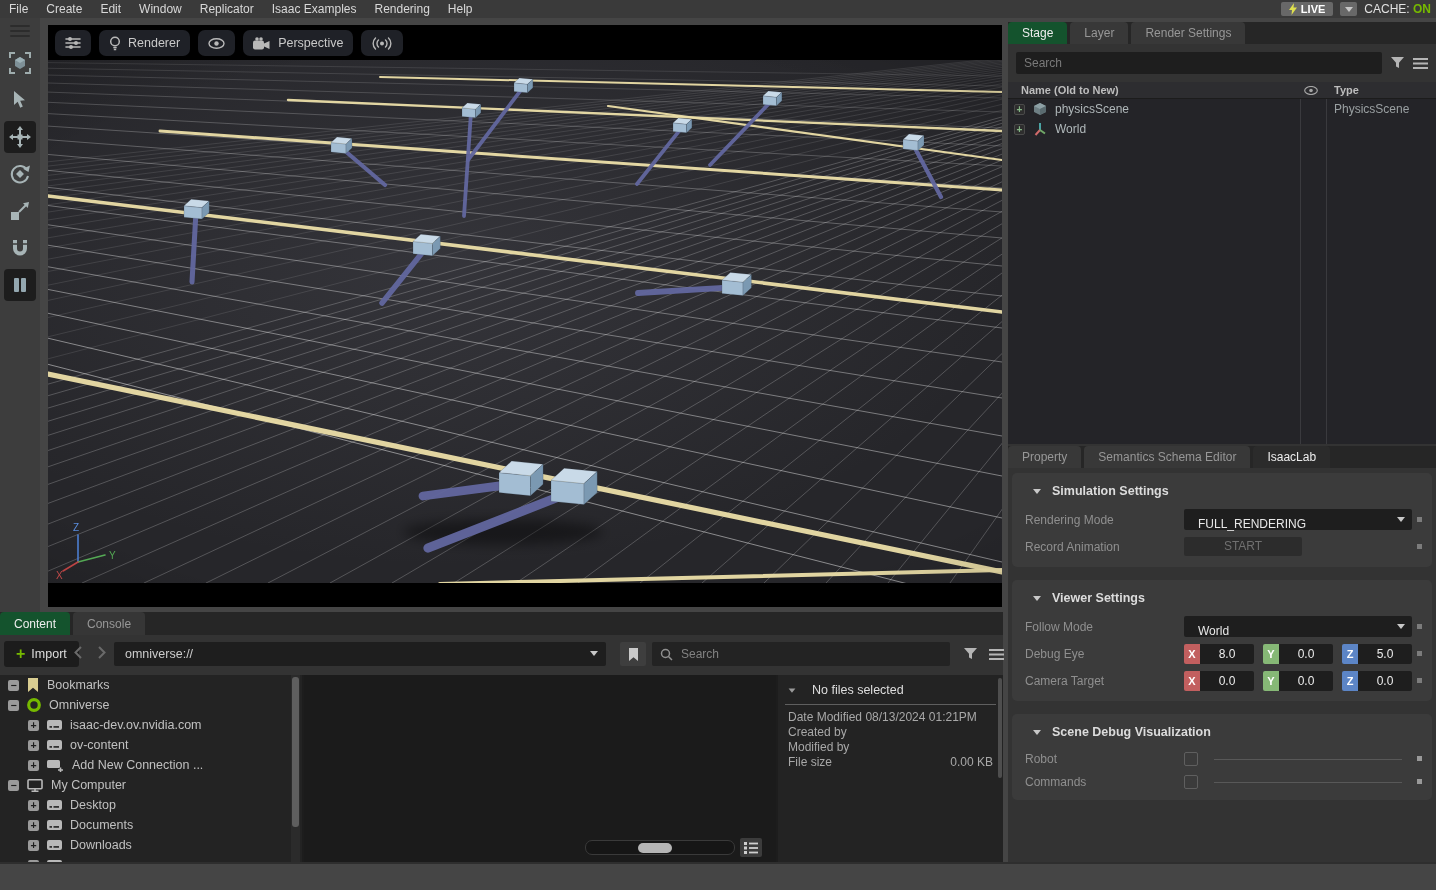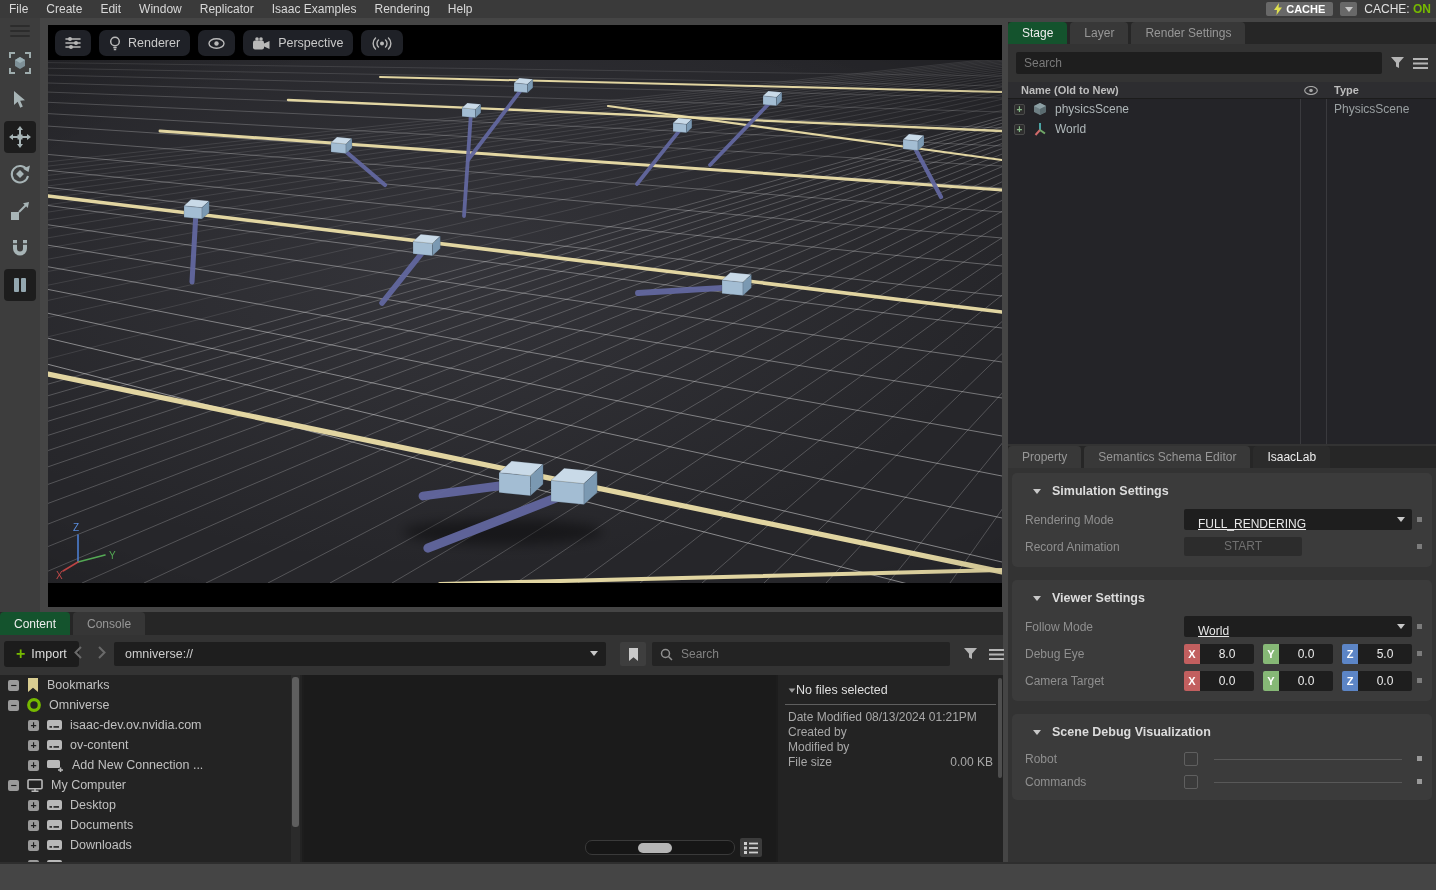--- a/index.html
+++ b/index.html
@@ -56,21 +56,21 @@
   .s-label { margin-left:8px; }
   .s-type { position:absolute; left:326px; color:#9aa0a2; }
   
   .prop-body { position:absolute; left:1008px; top:468px; width:428px; height:394px; background:#333; padding-top:5px; }
   .section { margin:0 4px 13px 4px; background:#3b3b3b; border-radius:5px; padding:4px 0 7px 0; }
   .sec-header { display:flex; align-items:center; gap:11px; padding:7px 0 8px 21px; color:#dcdcdc; font-size:12.5px; font-weight:bold; cursor:pointer; }
   .prow { position:relative; display:flex; align-items:center; height:27px; padding-left:13px; }
   .prow.short { height:23px; }
   .plabel { color:#8f8f8f; font-size:12px; }
   .pctrl { position:absolute; left:172px; width:228px; }
-  .dropdown { position:relative; height:21px; background:#1e1e1e; border-radius:2px; color:#e8e8e8; font-size:12px; display:flex; align-items:center; padding:8px 22px 0 14px; cursor:pointer;text-decoration:underline; }
+  .dropdown { position:relative; height:21px; background:#1e1e1e; border-radius:2px; color:#e8e8e8; font-size:12px; display:flex; align-items:center; padding:8px 22px 0 14px; cursor:pointer; }
   .dropdown .caret-down { position:absolute; right:7px; top:8px; }
   .btn-start { width:118px; height:19px; background:#2c2c2c; border-radius:2px; color:#707070; font-size:12px; text-align:center; line-height:19px; cursor:pointer; }
   .num-field { height:20px; background:#1e1e1e; border-radius:2px; color:#ececec; font-size:12px; text-align:center; line-height:20px; }
   .triplet { display:flex; gap:9px; }
   .tripunit { display:flex; }
   .axis-badge { width:16px; height:20px; border-radius:2px 0 0 2px; color:#fff; font-size:11px; font-weight:bold; text-align:center; line-height:20px; }
   .axis-field { width:54px; height:20px; background:#1e1e1e; border-radius:0 2px 2px 0; color:#ececec; font-size:12px; text-align:center; line-height:20px; }
   .dot { position:absolute; right:10px; top:50%; margin-top:-3px; width:5px; height:5px; background:#7c7c7c; }
   .chk { position:absolute; left:172px; top:50%; margin-top:-7px; width:14px; height:14px; appearance:none; -webkit-appearance:none; background:transparent; border:1.5px solid #5f5f5f; border-radius:2px; cursor:pointer; }
   .hline { position:absolute; left:202px; right:30px; top:50%; height:1px; background:#585858; }
@@ -94,21 +94,21 @@
   .c-exp { width:11px; height:11px; background:#9a9a9a; border-radius:2px; color:#1d1d1d; font-size:10.5px; font-weight:bold; line-height:11px; text-align:center; flex:none; cursor:pointer; }
   .ct-icon { margin-left:8px; display:flex; flex:none; }
   .ct-label { margin-left:8px; white-space:nowrap; }
   .vscroll { position:absolute; right:3px; top:2px; width:7px; height:150px; background:#5e5e5e; border-radius:3px; cursor:pointer; }
   .vtrack { position:absolute; right:2px; top:0; width:9px; height:187px; background:#2b2b2b; }
   .cb-files { position:absolute; left:304px; top:0; width:472px; height:187px; background:#1b1b1b; }
   .size-slider { position:absolute; left:281px; top:165px; width:150px; height:15px; background:#161616; border:1px solid #3a3a3a; border-radius:7px; cursor:pointer; }
   .size-thumb { position:absolute; left:52px; top:1.5px; width:34px; height:10px; background:#b5b5b5; border-radius:5px; cursor:pointer; }
   .list-btn { position:absolute; left:436px; top:163px; width:22px; height:19px; background:#3c3c3c; border-radius:2px; display:flex; align-items:center; justify-content:center; cursor:pointer; }
   .cb-details { position:absolute; left:778px; top:0; width:225px; height:187px; background:#232323; }
-  .det-header { display:flex; align-items:center; gap:0; padding:8px 10px 7px 10px; color:#dedede; font-size:12.5px; cursor:pointer; }
+  .det-header { display:flex; align-items:center; gap:16px; padding:8px 10px 7px 10px; color:#dedede; font-size:12.5px; cursor:pointer; }
   .det-sep { border-top:1px solid #5f5f5f; margin:0 7px; }
   .det-rows { padding:5px 10px 0 10px; color:#a8a8a8; font-size:12px; line-height:15px; }
   .det-row { display:flex; }
   .det-row .sp { flex:1; }
   .det-scroll { position:absolute; right:1px; top:3px; width:4px; height:100px; background:#4e4e4e; border-radius:2px; }
   .status-bar { position:absolute; left:0; top:862px; width:1436px; height:28px; background:#454545; border-top:2px solid #2e2e2e; }
 </style>
 </head>
 <body>
 
@@ -121,21 +121,21 @@
     <div class="menu-item">Window</div>
     <div class="menu-item">Replicator</div>
     <div class="menu-item">Isaac Examples</div>
     <div class="menu-item">Rendering</div>
     <div class="menu-item">Help</div>
     <div class="menu-right">
       <div class="live-btn">
         <svg width="8" height="12" viewBox="0 0 8 12">
             <path d="M5 0 L0 7 H3 L2.5 12 L8 4.5 H4.5 Z" fill="#dfe04e"></path>
           </svg>
-        <span>CACHE</span>
+        <span>LIVE</span>
       </div>
       <div class="live-caret">
           <span class="caret-down"></span>
         </div>
       <div class="cache"><span>CACHE:</span> <b>ON</b></div>
     </div>
   </div>
 
   <div class="left-toolbar">
     <div class="lt-grip">

